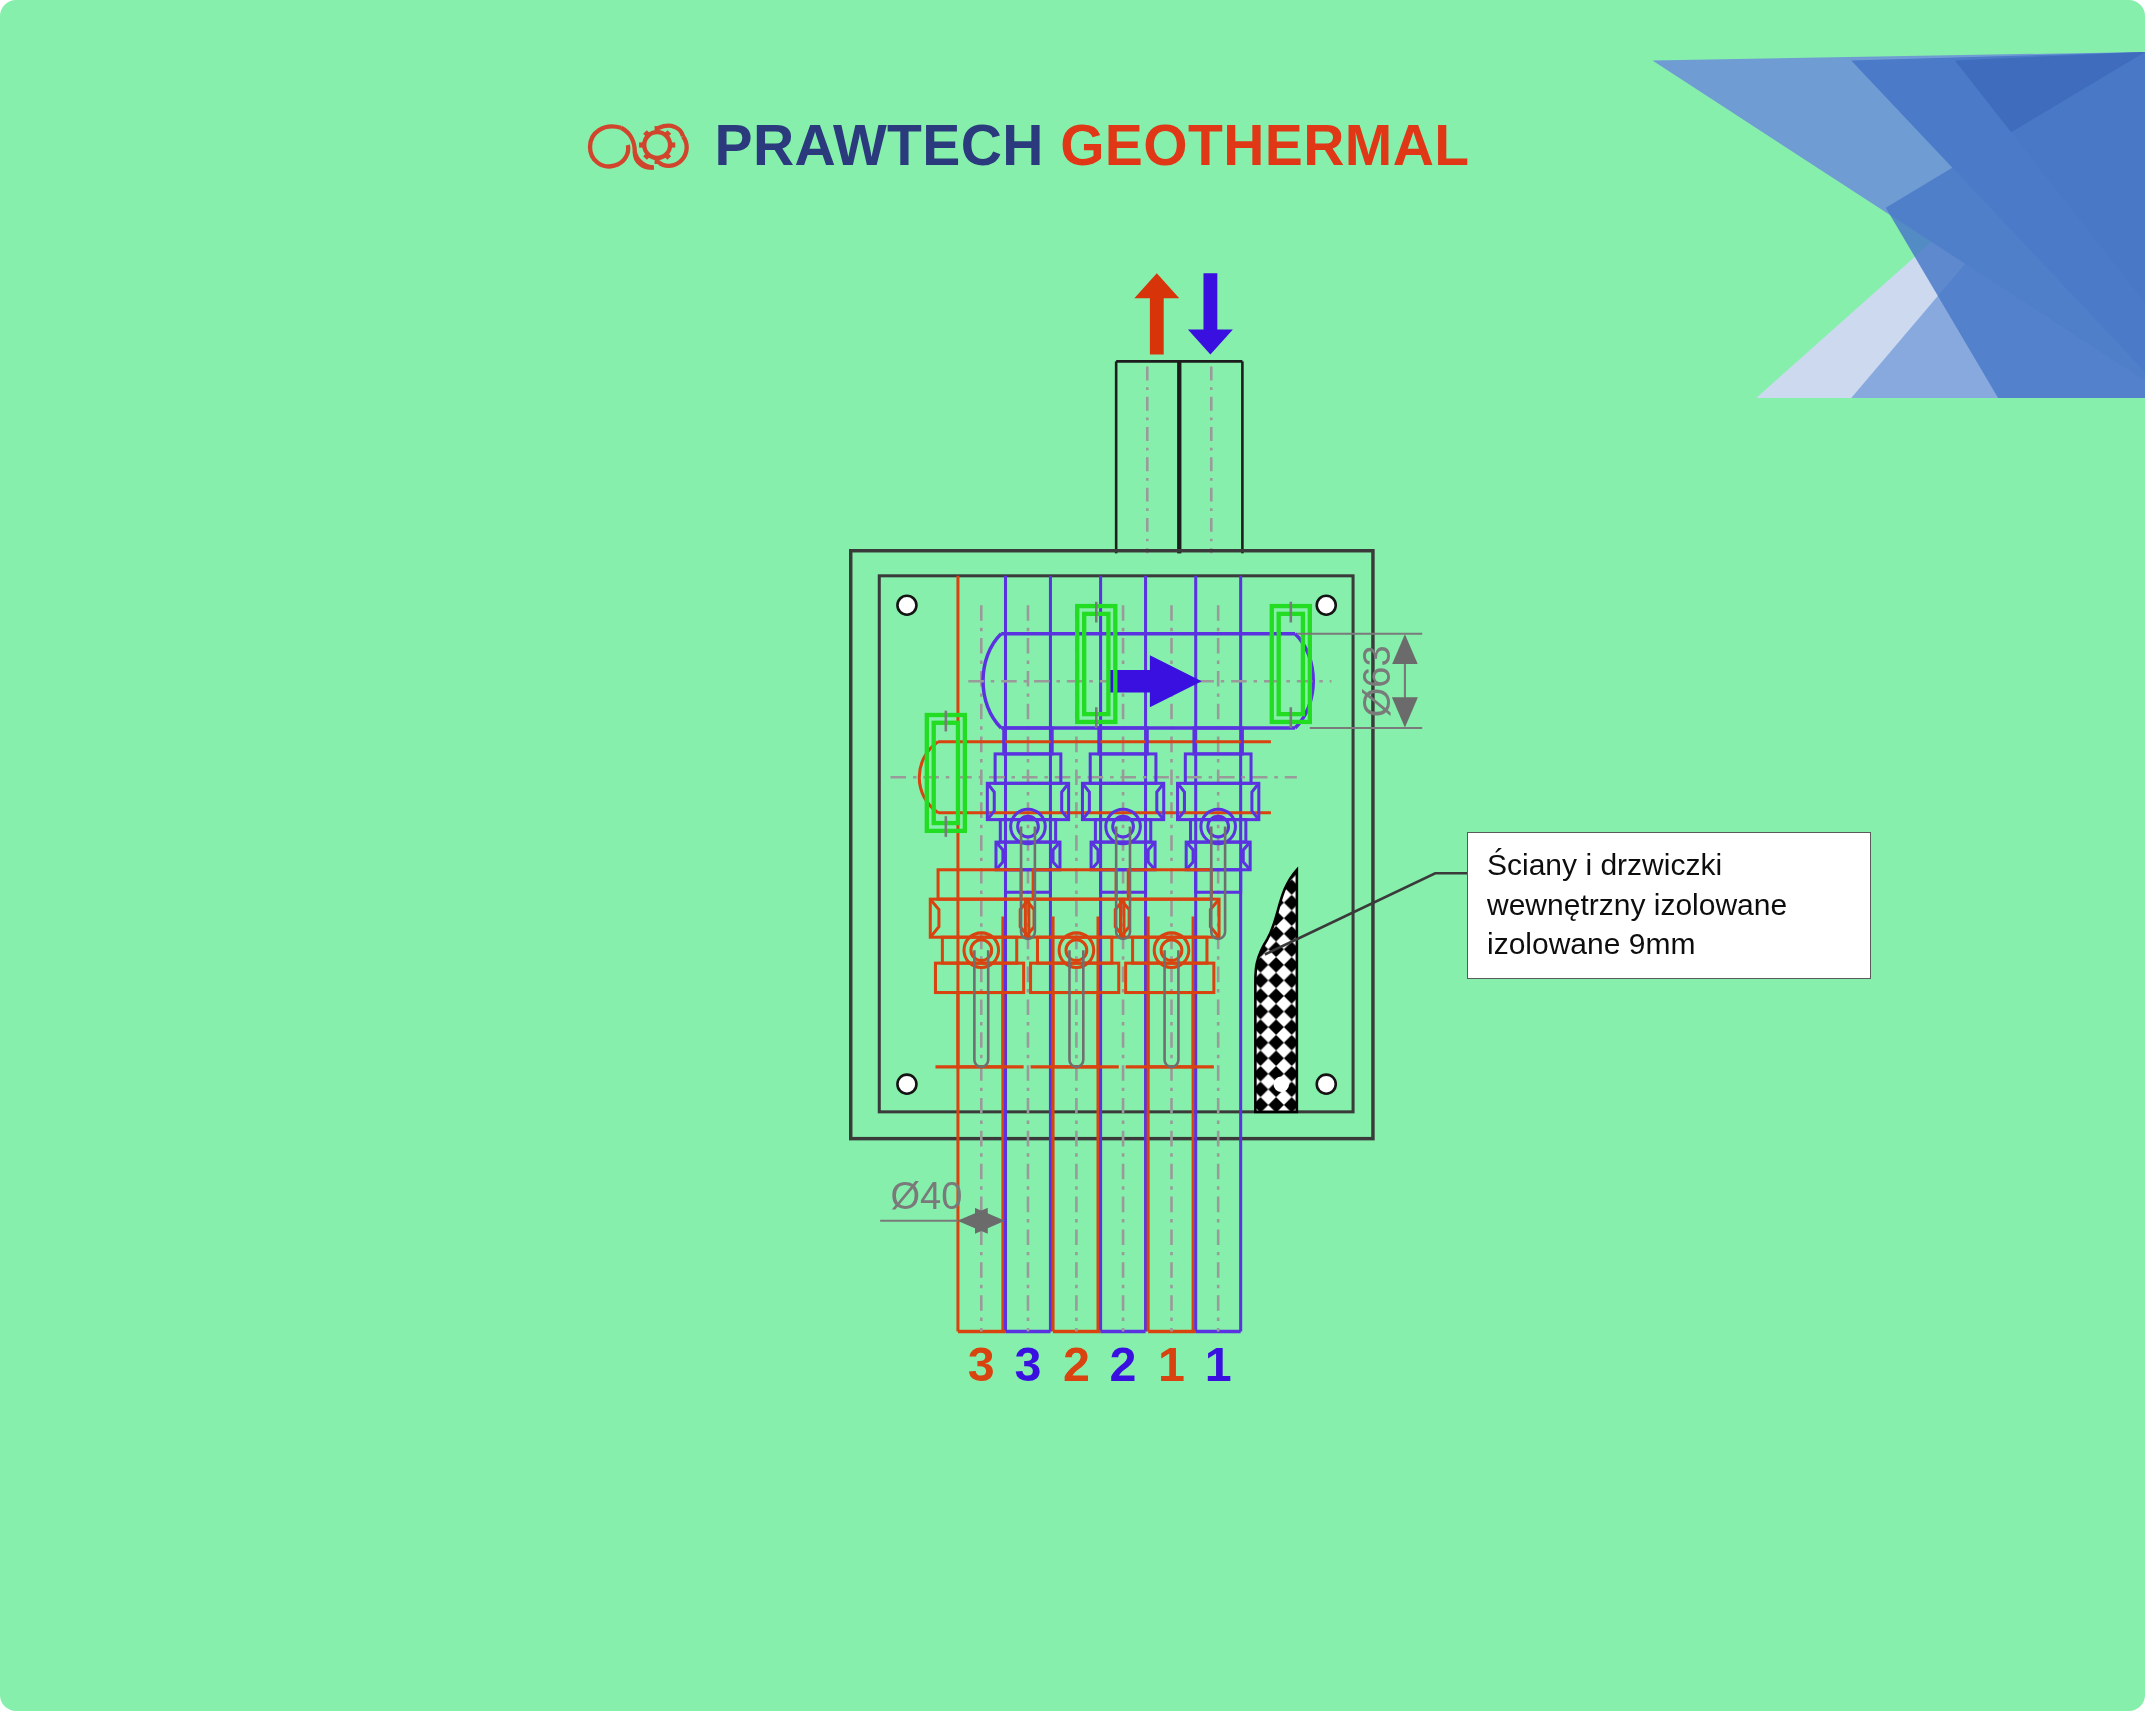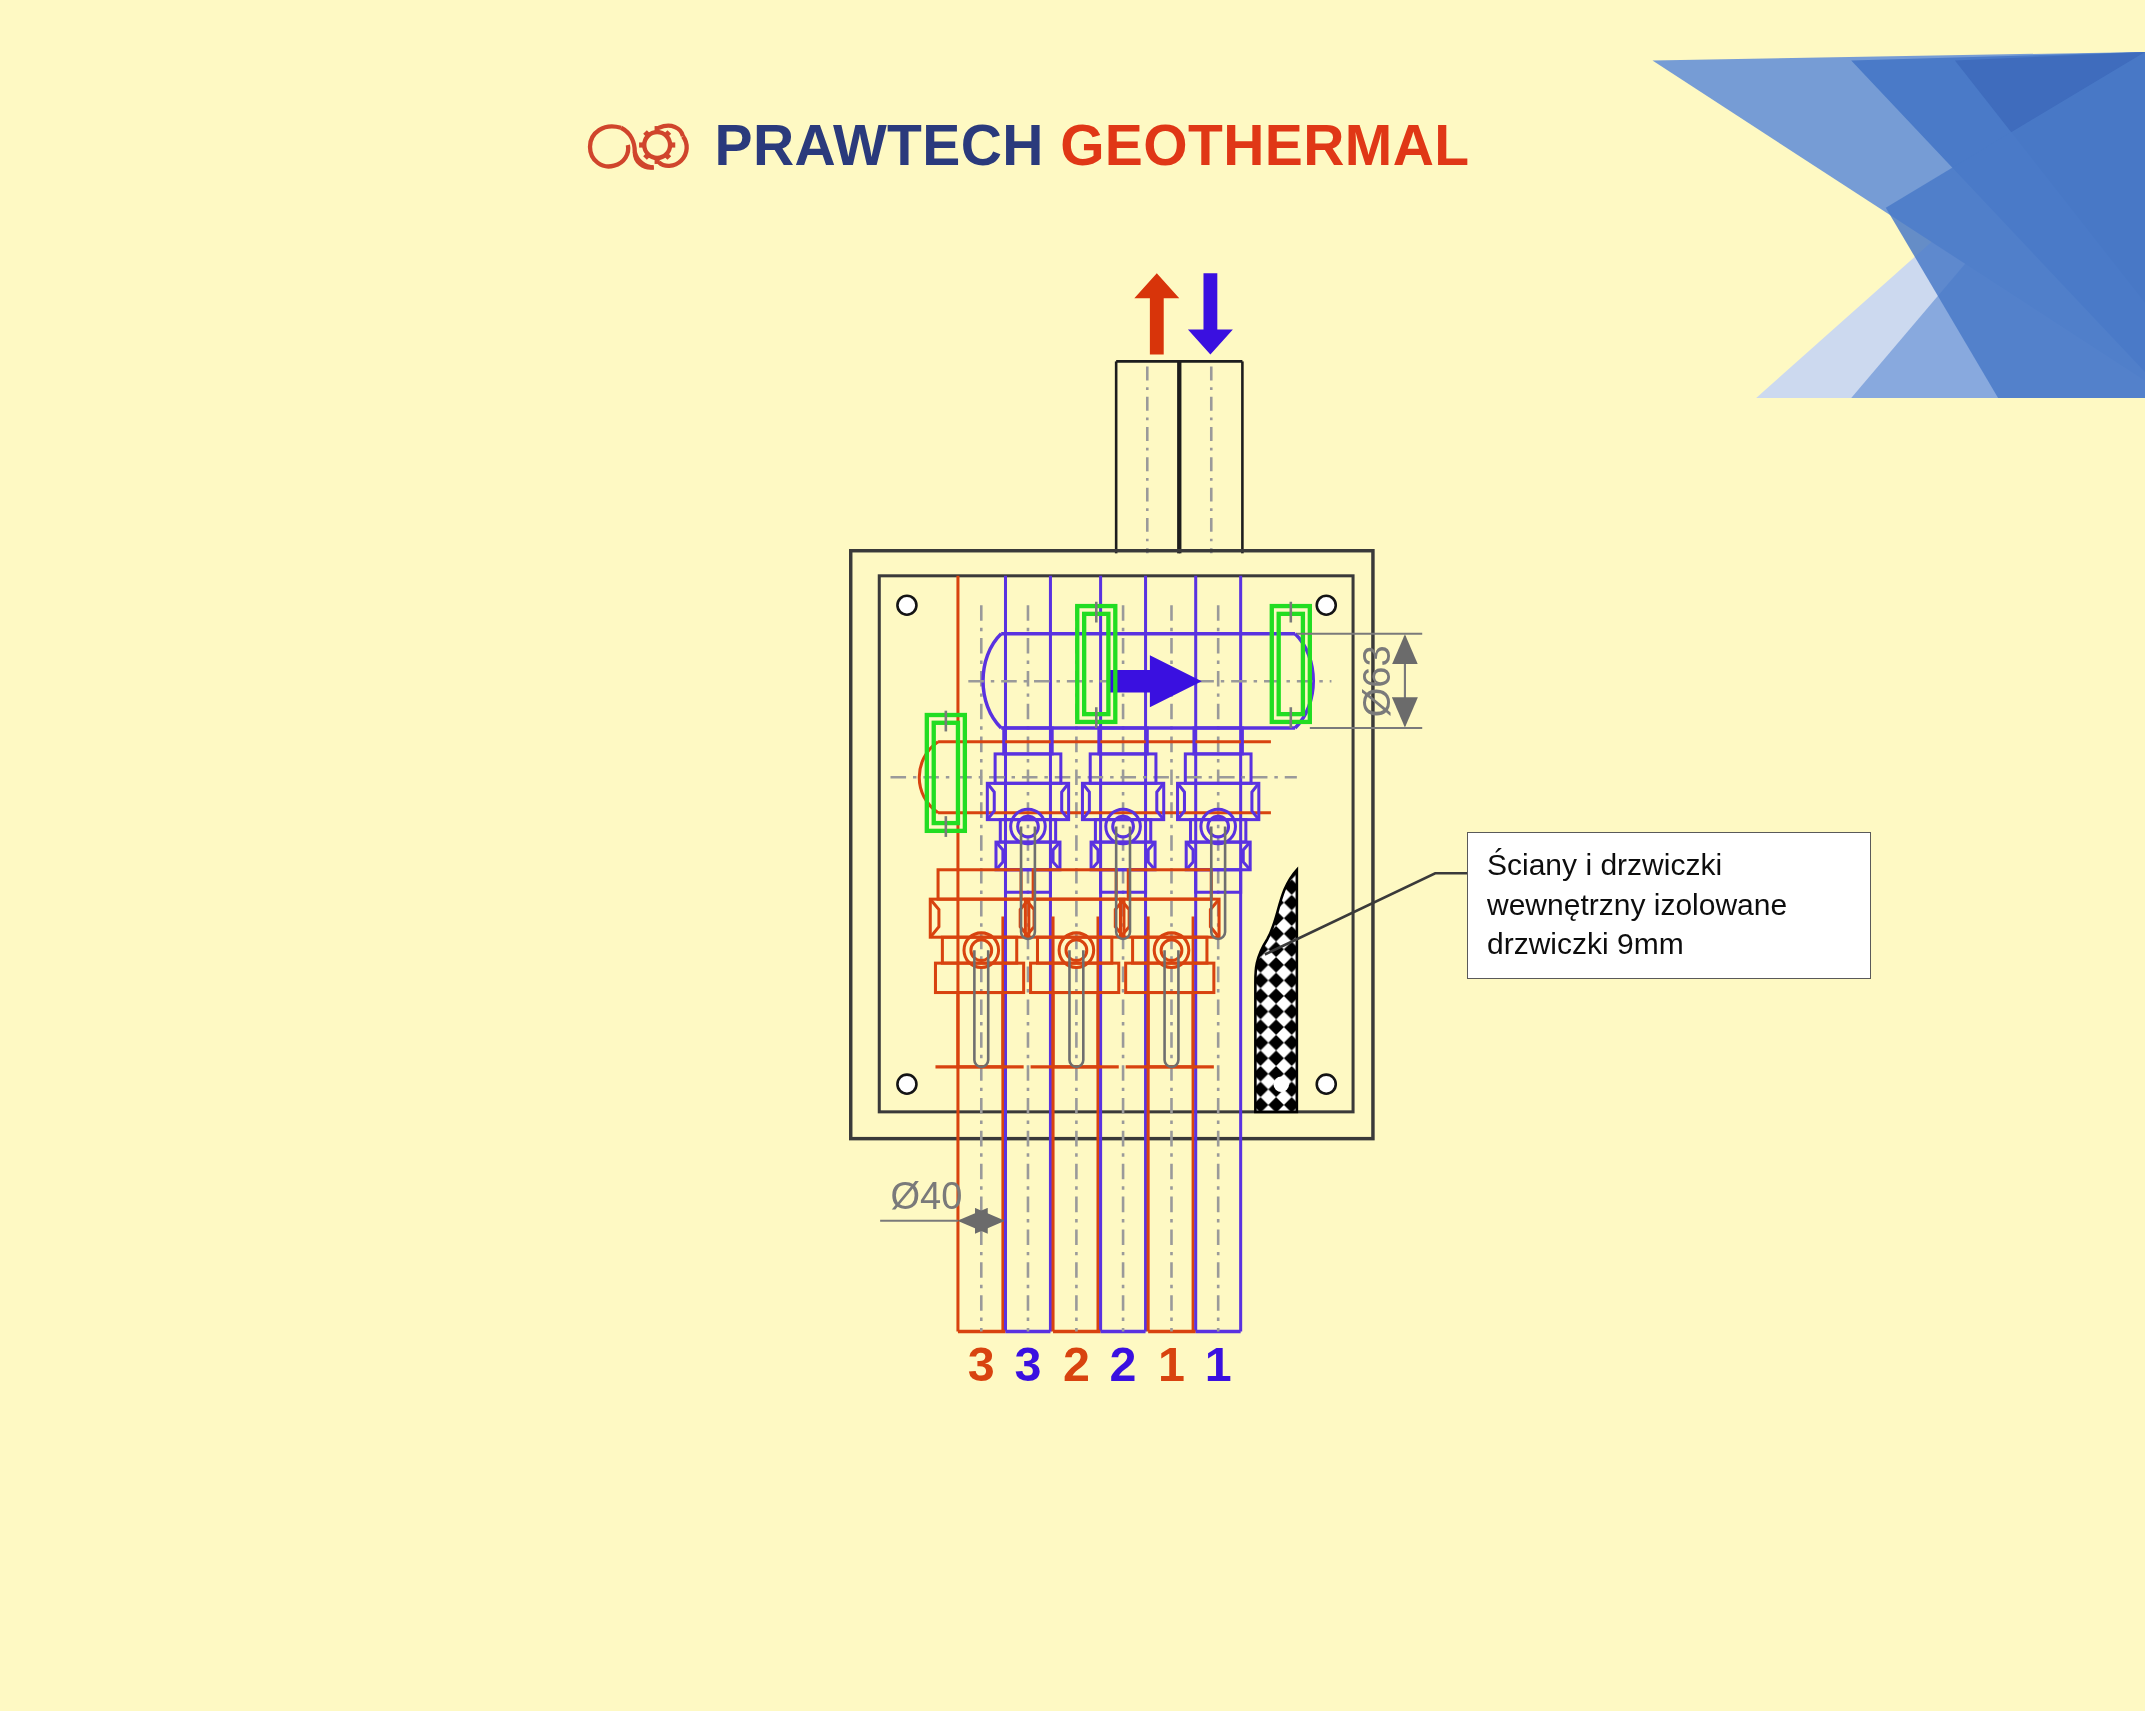--- a/index.html
+++ b/index.html
@@ -10,21 +10,22 @@
   body {
     width: 2145px;
     height: 1711px;
     position: relative;
     font-family: "Liberation Sans", sans-serif;
     overflow: hidden;
   }
   .page {
     position: absolute;
     inset: 0;
-    background: #fef9c3;
+    background: #86efac;
+    border-radius: 16px;
   }
 
   
   .corner-deco {
     position: absolute;
     top: 0;
     right: 0;
     width: 553px;
     height: 398px;
     pointer-events: none;
@@ -390,18 +391,18 @@
       <text x="1245" y="1597" fill="#d8430f">2</text>
       <text x="1299" y="1597" fill="#3a10e0">2</text>
       <text x="1355" y="1597" fill="#d8430f">1</text>
       <text x="1409" y="1597" fill="#3a10e0">1</text>
     </g>
   </svg>
 
   <div class="callout">
     <div class="callout-line">Ściany i drzwiczki</div>
     <div class="callout-line">wewnętrzny izolowane</div>
-    <div class="callout-line">drzwiczki 9mm</div>
+    <div class="callout-line">izolowane 9mm</div>
   </div>
 
 
 </div>
 
 
 </body></html>

